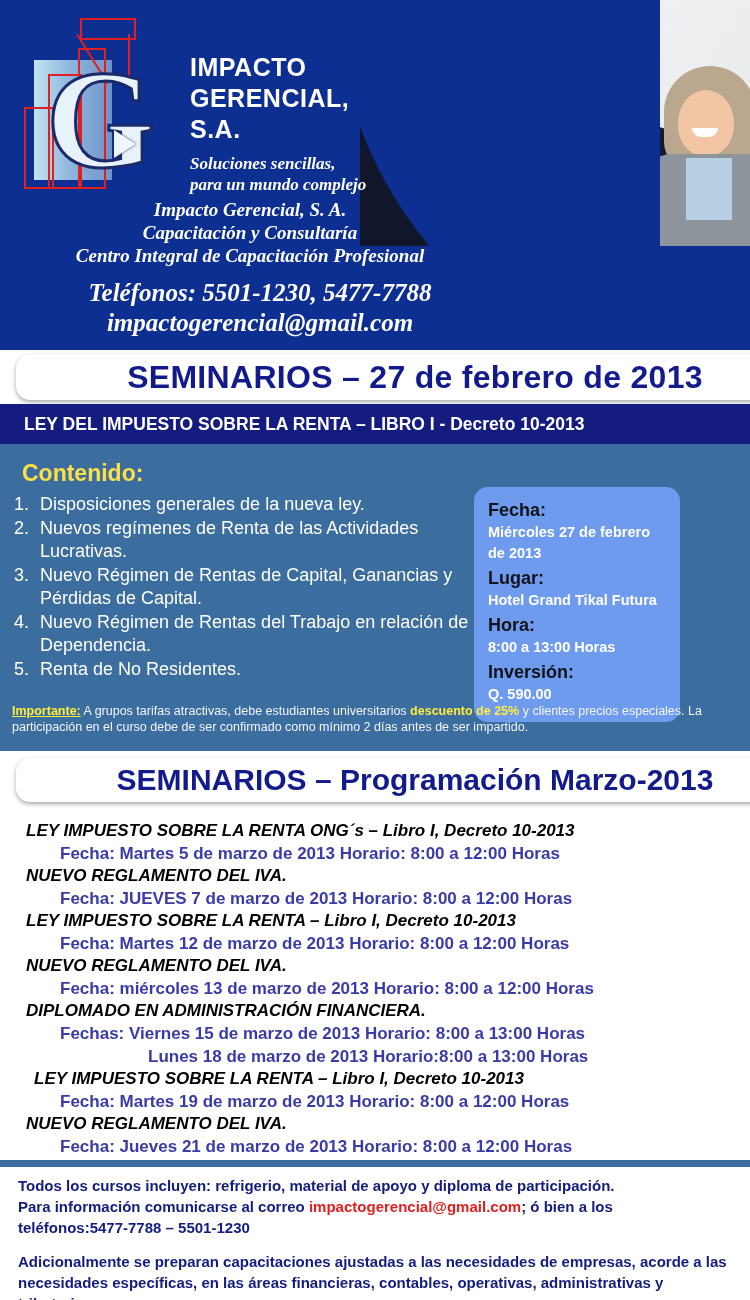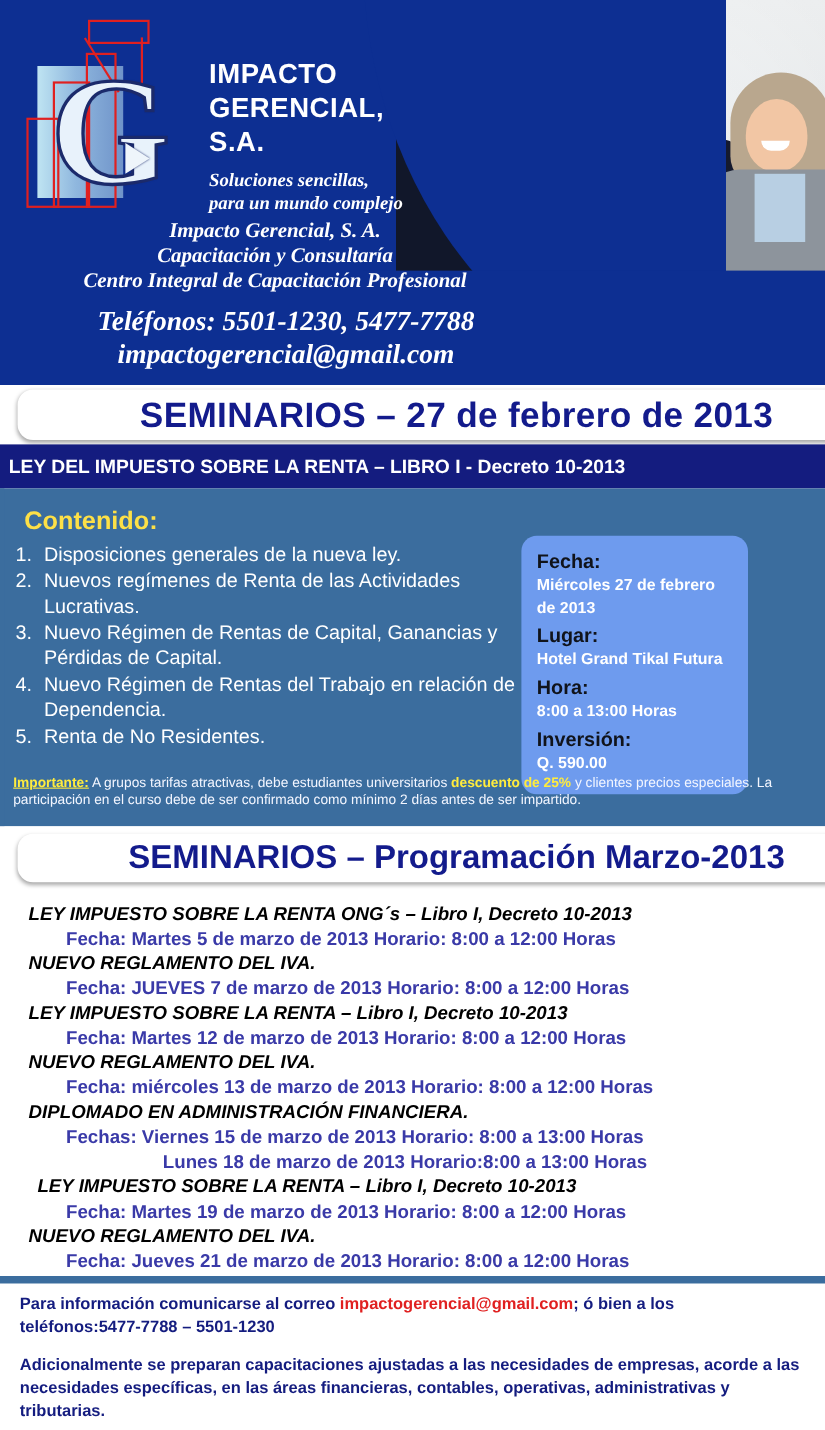--- a/index.html
+++ b/index.html
@@ -125,21 +125,21 @@
     box-shadow:0 2px 4px rgba(0,0,0,.35);
     text-align:center;
     padding-left:32px;
   }
   .pill-1{position:absolute;left:8px;top:354px;width:734px;height:46px;line-height:46px;}
   .pill-1 .t{color:#131b8c;font-weight:bold;font-size:32px;letter-spacing:.3px;}
 
   .subbar{
     position:absolute;left:0;top:404px;width:750px;height:40px;
     background:#141c7f;color:#fff;font-weight:bold;font-size:17.5px;
-    display:flex;align-items:center;padding-left:8px;box-sizing:border-box;
+    display:flex;align-items:center;padding-left:24px;box-sizing:border-box;
   }
 
   
   .content{
     position:absolute;left:0;top:444px;width:750px;height:307px;
     background:#3b6d9e;
   }
   .content h2{
     margin:0;padding:16px 0 4px 22px;color:#fde047;font-size:23px;font-weight:bold;
   }
@@ -313,18 +313,19 @@
       <div class="dt2">Lunes 18 de marzo de 2013     Horario:8:00 a 13:00 Horas</div>
       <div class="hd" style="padding-left: 34px;">LEY IMPUESTO SOBRE LA RENTA – Libro I, Decreto 10-2013</div>
       <div class="dt">Fecha:  Martes 19 de marzo de 2013   Horario:  8:00 a 12:00 Horas</div>
       <div class="hd">NUEVO REGLAMENTO DEL IVA.</div>
       <div class="dt">Fecha:  Jueves 21 de marzo de 2013   Horario:  8:00 a 12:00 Horas</div>
     </div>
 
   <div class="divider"></div>
 
   <div class="footer">
+    <p>Todos los cursos incluyen: refrigerio, material de apoyo y diploma de participación.</p>
     <p><span>Para información comunicarse al correo </span><span class="mail">impactogerencial@gmail.com</span><span>; ó bien a los</span></p>
     <p>teléfonos:5477-7788 – 5501-1230</p>
     <p class="p2">Adicionalmente se preparan capacitaciones ajustadas a las necesidades de empresas, acorde a las necesidades específicas, en las áreas financieras, contables, operativas, administrativas y tributarias.</p>
   </div>
 
 </div>
 
 </body></html>

